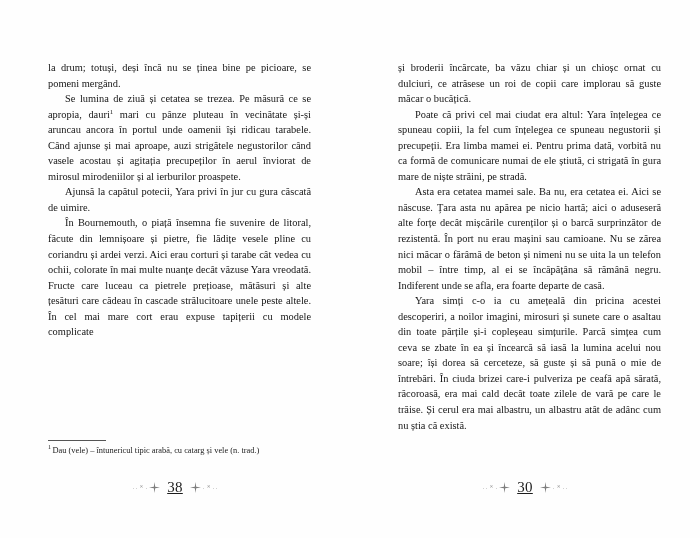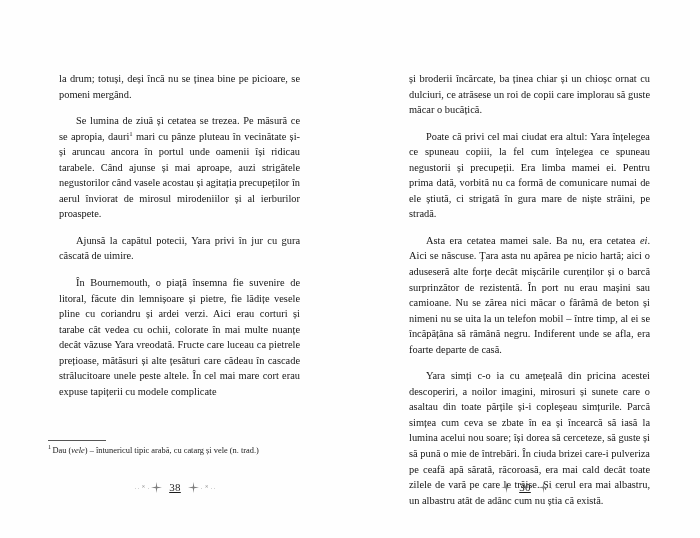--- a/index.html
+++ b/index.html
@@ -34,31 +34,31 @@
     font-size: 10.4px;
     line-height: 15.55px;
     text-align: justify;
     text-justify: inter-word;
     hyphens: manual;
     color: #151515;
   }
   .page-right .textblock { width: 263px; }
 
   .textblock p {
-    margin: 11px;
+    margin: 0;
     text-indent: 17px;
   }
   .textblock p.noindent { text-indent: 0; }
 
   .sup {
     font-size: 6.8px;
     vertical-align: super;
     line-height: 0;
   }
-  .ital { font-style: italic; }
+  .ital { }
 
   
   .footnote-zone {
     position: absolute;
     left: 48px;
     top: 440px;
     width: 263px;
   }
   .footnote-rule {
     width: 58px;
@@ -85,21 +85,21 @@
     left: 0;
     top: 478px;
     width: 350px;
     display: flex;
     align-items: center;
     justify-content: center;
     gap: 4px;
     height: 18px;
   }
   .folio-num {
-    font-size: 11px;
+    font-size: 15px;
     color: #1c1c1c;
     letter-spacing: 0.3px;
     padding: 0 3px;
     text-decoration: underline;
   }
   .orn {
     display: inline-flex;
     align-items: center;
     gap: 2.5px;
     color: #8d8d8d;
@@ -162,21 +162,21 @@
         <span class="orn-x">✕</span>
         <span class="orn-tiny-dot"></span>
         <span class="orn-tiny-dot"></span>
       </span>
     </div>
   </div>
 
   <div class="page page-right">
 
     <div class="textblock">
-      <p class="noindent">și broderii încărcate, ba ținea chiar și un chioșc ornat cu dulciuri, ce atrăsese un roi de copii care implorau să guste măcar o bucățică.</p>
+      <p class="noindent">și broderii încărcate, ba văzu chiar și un chioșc ornat cu dulciuri, ce atrăsese un roi de copii care implorau să guste măcar o bucățică.</p>
       <p>Poate că privi cel mai ciudat era altul: Yara înțelegea ce spuneau copiii, la fel cum înțelegea ce spuneau negustorii și precupeții. Era limba mamei ei. Pentru prima dată, vorbită nu ca formă de comunicare numai de ele știută, ci strigată în gura mare de niște străini, pe stradă.</p>
       <p>Asta era cetatea mamei sale. Ba nu, era cetatea <span class="ital">ei</span>. Aici se născuse. Țara asta nu apărea pe nicio hartă; aici o aduseseră alte forțe decât mișcările curenților și o barcă surprinzător de rezistentă. În port nu erau mașini sau camioane. Nu se zărea nici măcar o fărâmă de beton și nimeni nu se uita la un telefon mobil – între timp, al ei se încăpățâna să rămână negru. Indiferent unde se afla, era foarte departe de casă.</p>
       <p>Yara simți c-o ia cu amețeală din pricina acestei descoperiri, a noilor imagini, mirosuri și sunete care o asaltau din toate părțile și-i copleșeau simțurile. Parcă simțea cum ceva se zbate în ea și încearcă să iasă la lumina acelui nou soare; își dorea să cerceteze, să guste și să pună o mie de întrebări. În ciuda brizei care-i pulveriza pe ceafă apă sărată, răcoroasă, era mai cald decât toate zilele de vară pe care le trăise. Și cerul era mai albastru, un albastru atât de adânc cum nu știa că există.</p>
     </div>
 
     <div class="folio">
       <span class="orn">
         <span class="orn-tiny-dot"></span>
         <span class="orn-tiny-dot"></span>
         <span class="orn-x">✕</span>

